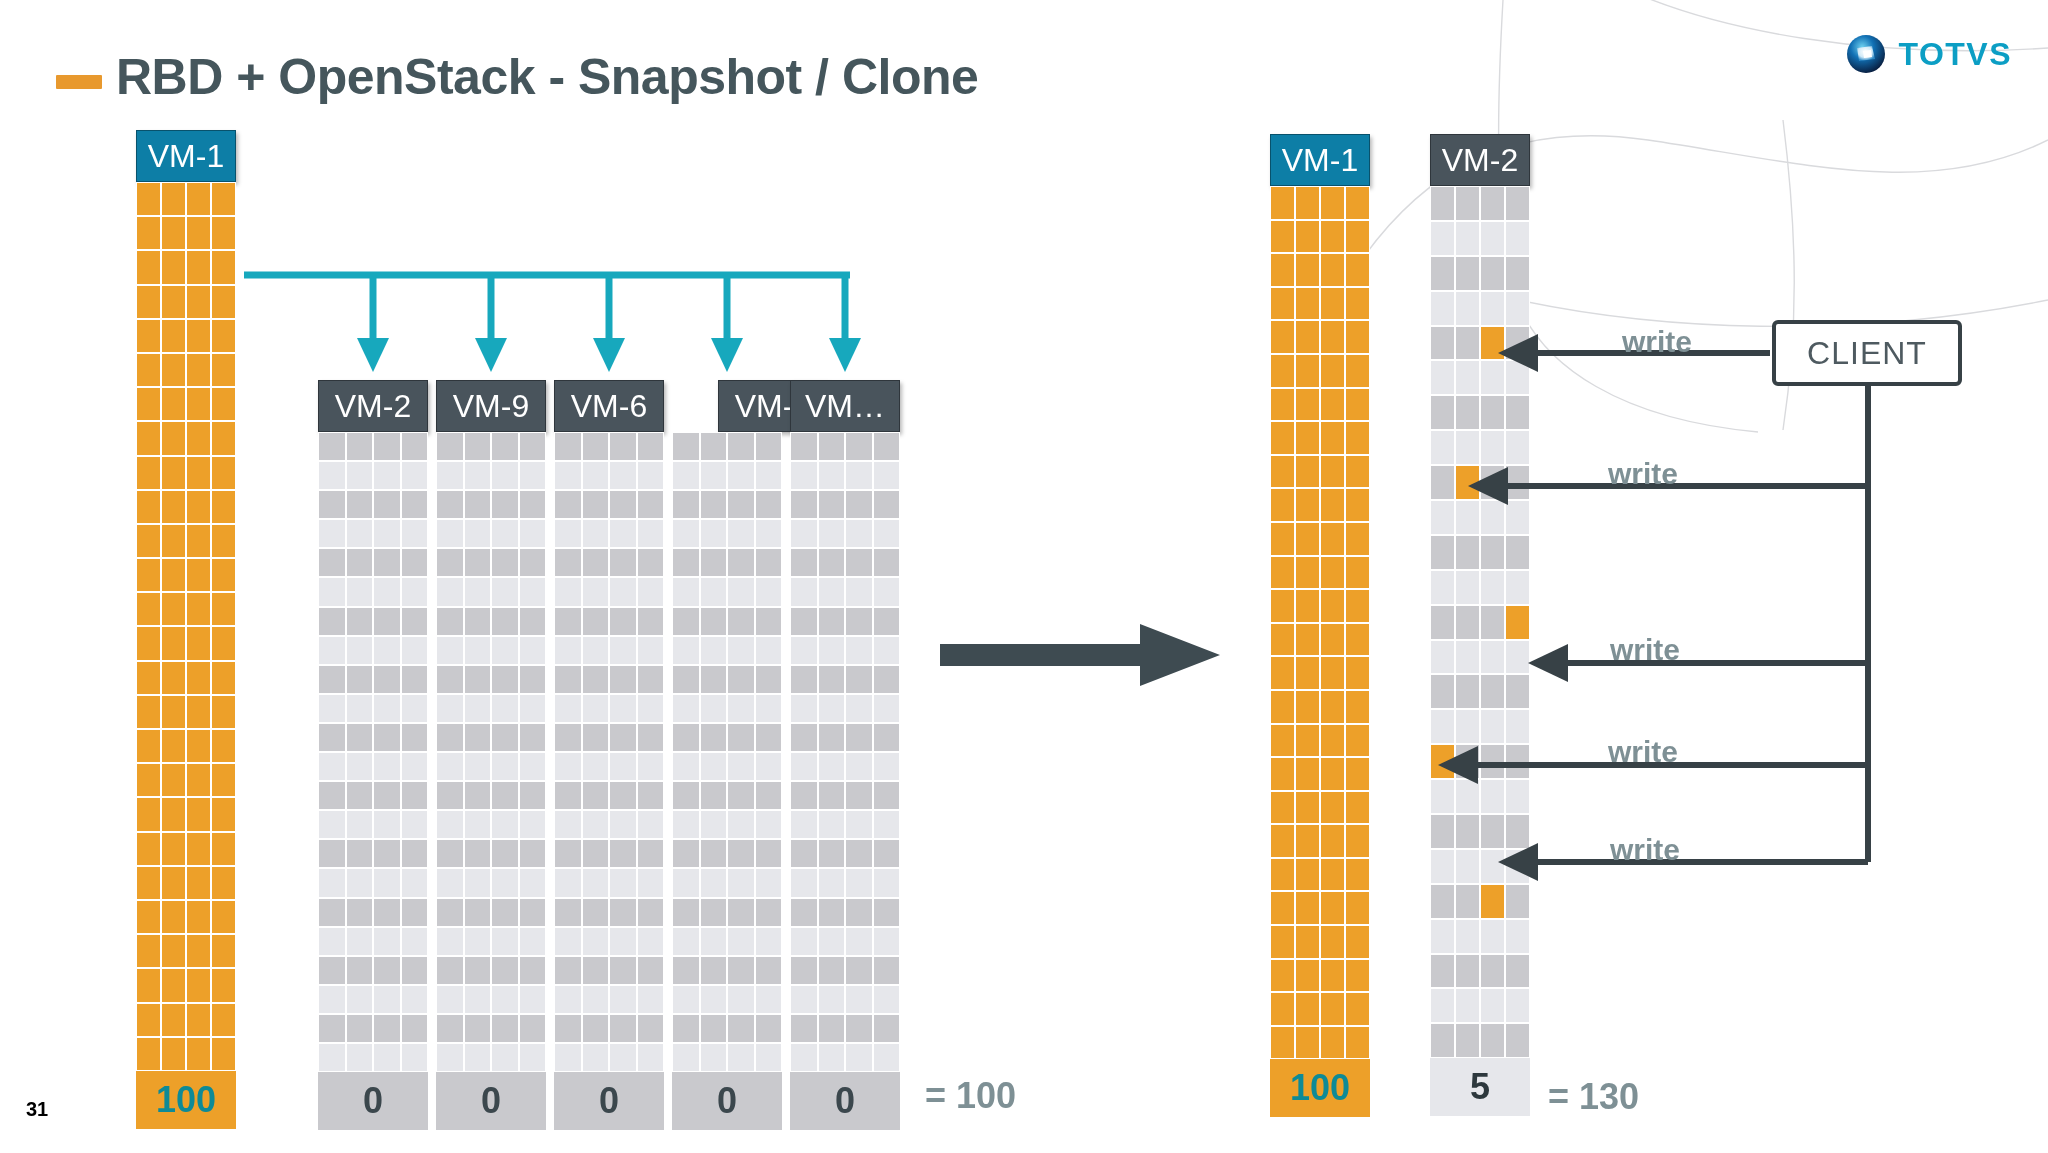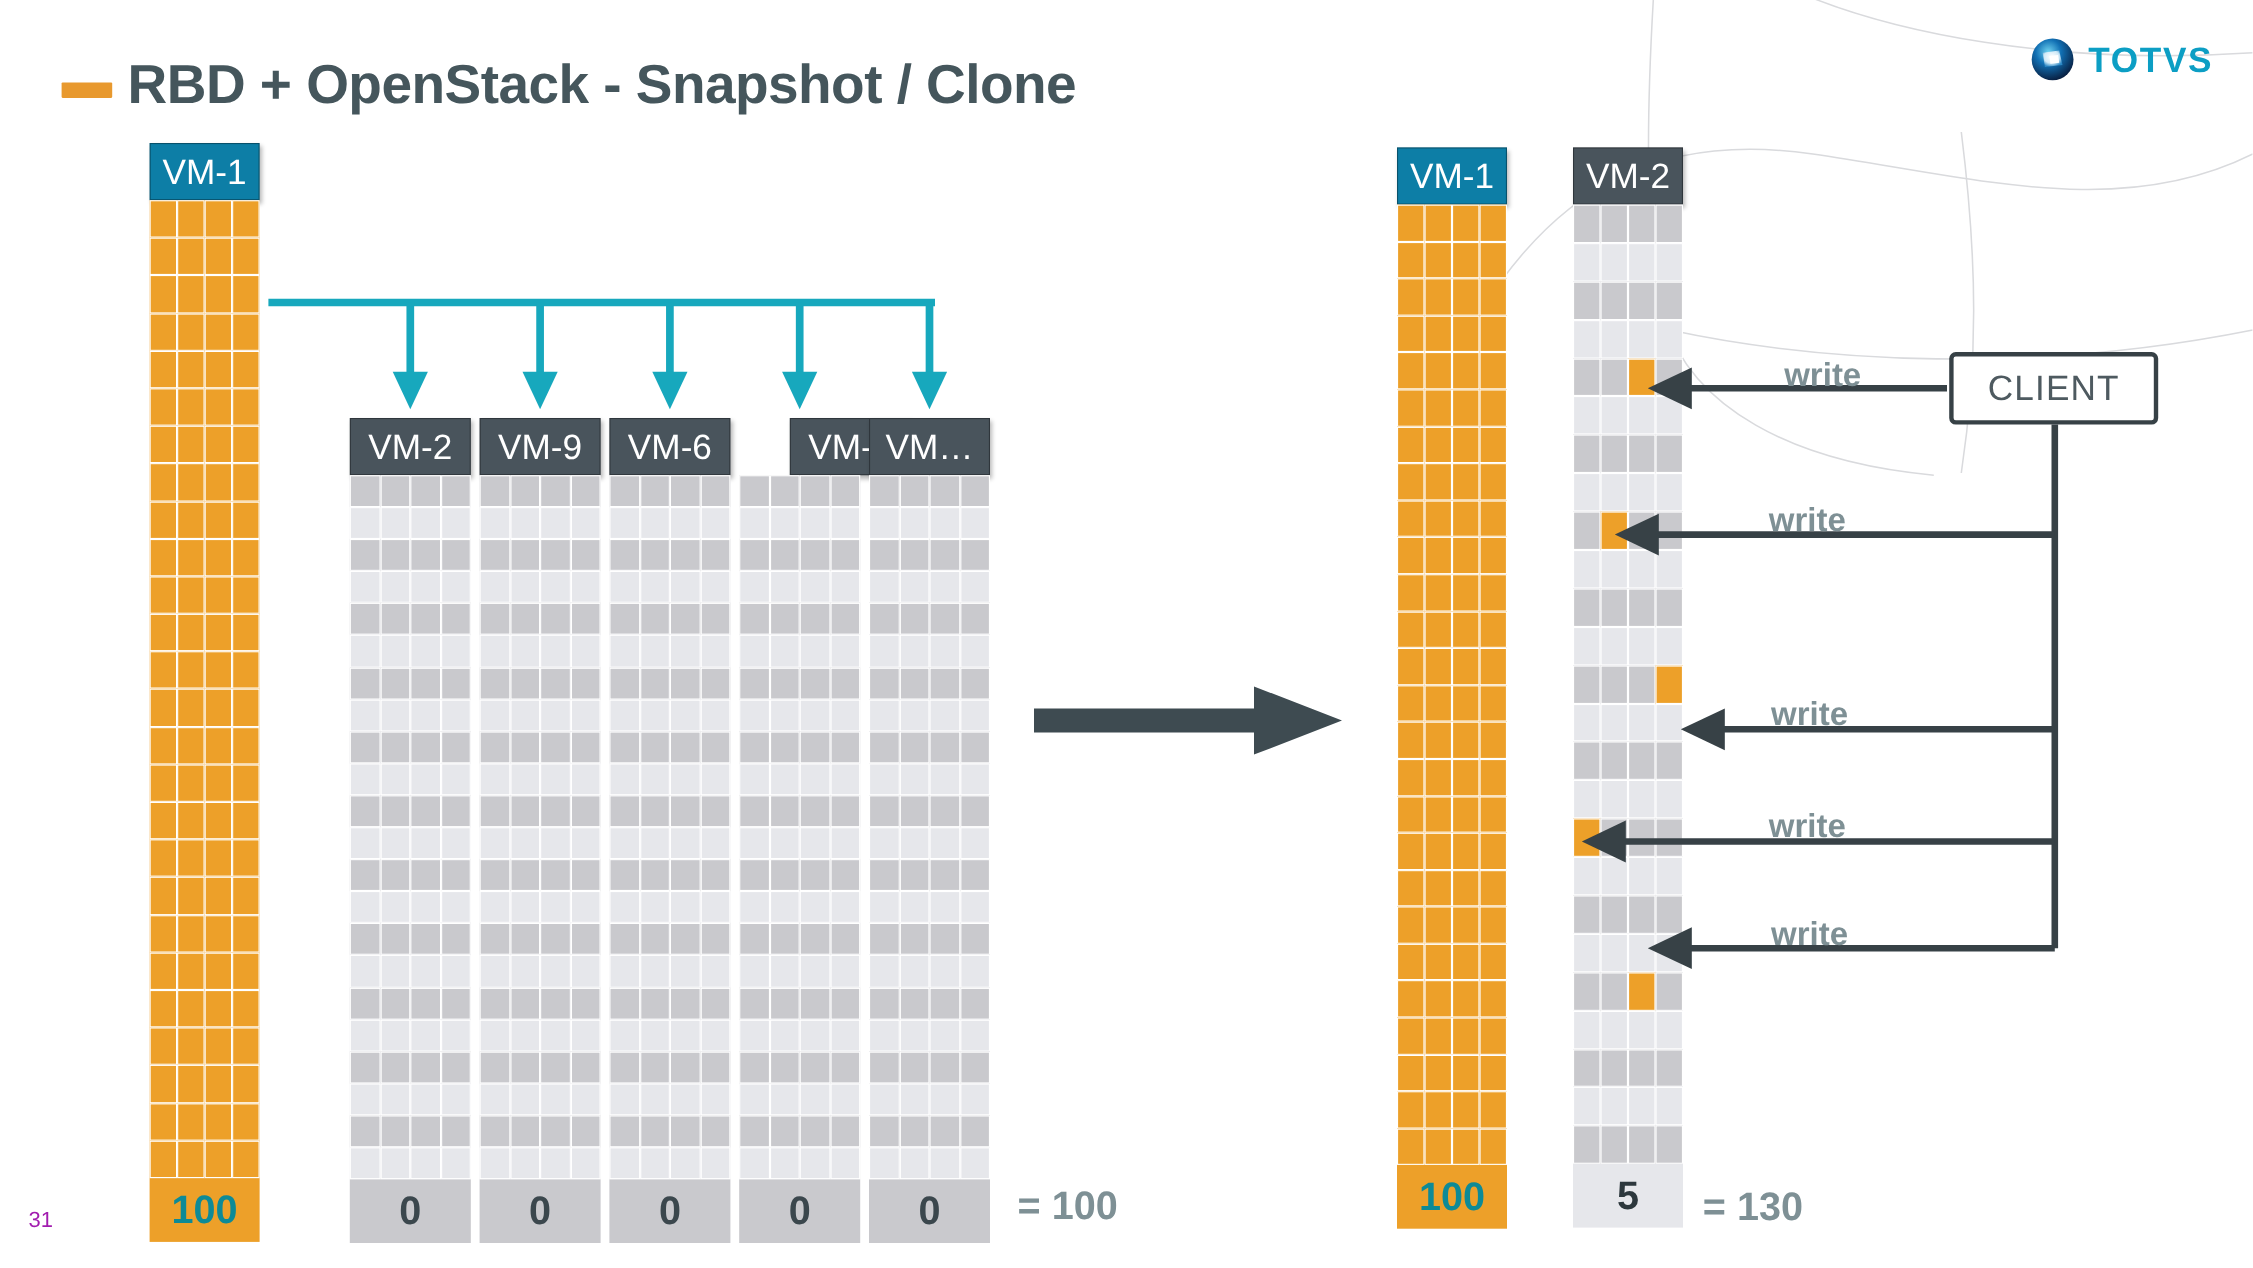--- a/index.html
+++ b/index.html
@@ -114,21 +114,21 @@
     box-sizing:border-box;
     border:4px solid #374146;border-radius:6px;background:#ffffff;
     display:flex;align-items:center;justify-content:center;
     font-size:32px;color:#4e5a60;letter-spacing:1px;
     font-family:"Liberation Sans", sans-serif;
   }
 
   
   .slide-no{
     position:absolute;left:26px;top:1098px;
-    font-size:20px;color:#a21caf;font-weight:normal;
+    font-size:20px;color:#000000;font-weight:bold;
     font-family:"Liberation Sans", sans-serif;
   }
 </style>
 </head>
 <body>
 
 <div id="slide">
 
   <svg class="watermark" viewBox="0 0 720 480" preserveAspectRatio="none">
     <path d="M 20 280 C 90 170 180 120 320 140 C 470 162 600 200 720 140" fill="none" stroke="#d9dadd" stroke-width="1.4"></path>

